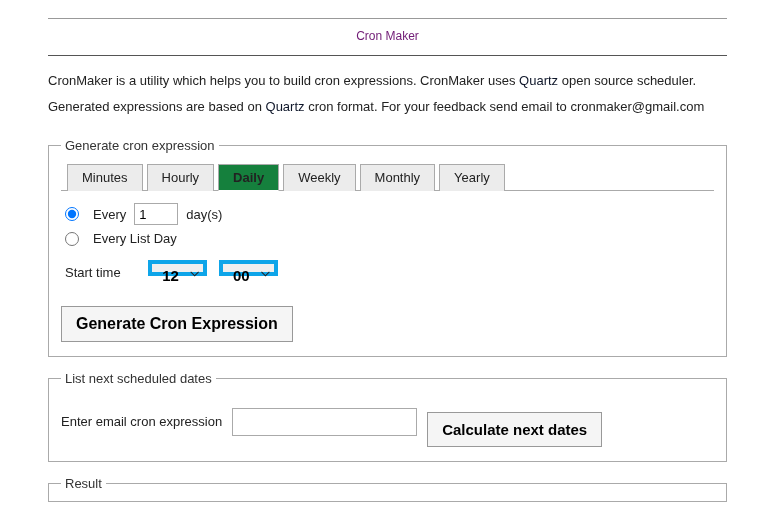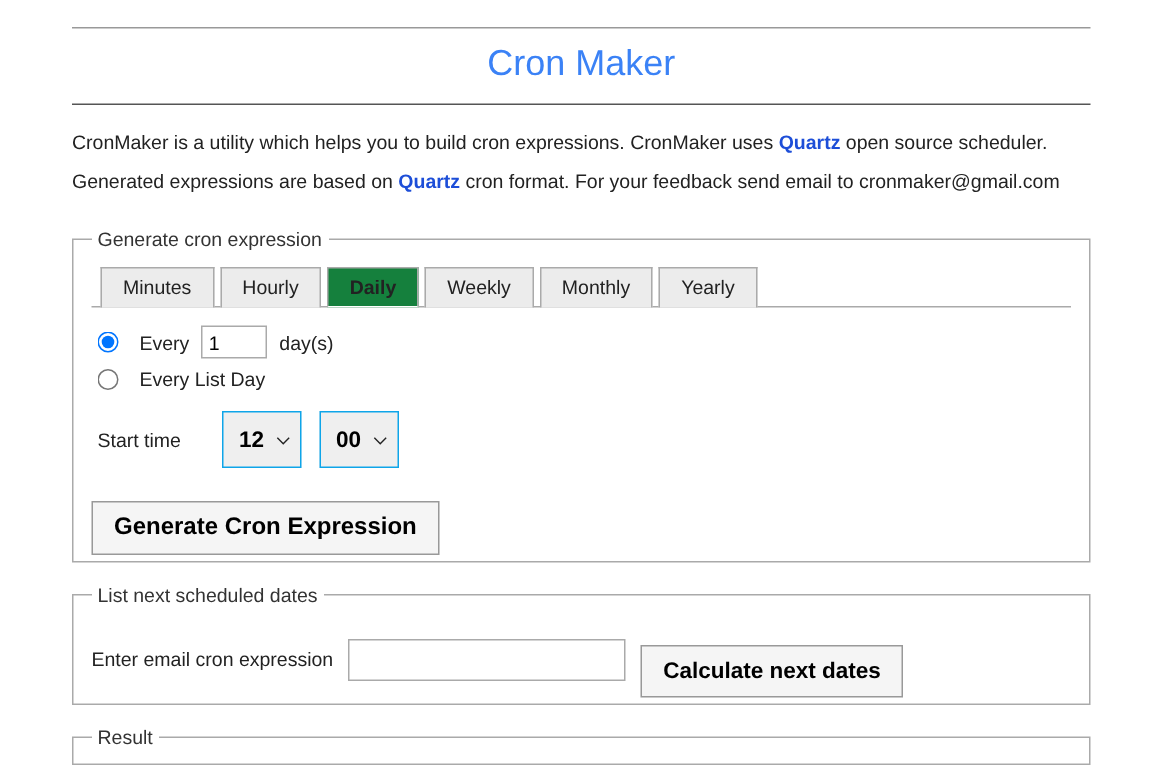--- a/index.html
+++ b/index.html
@@ -13,36 +13,36 @@
     width: 775px;
   }
   .wrap { padding: 10px 48px 10px 48px; }
   hr.topline {
     border: none;
     border-top: 1px solid #999;
     margin: 8px 0 10px 0;
   }
   .page-title {
     text-align: center;
-    color: #3b82f6;
+    color: #701a75;
     font-family: "Trebuchet MS", Arial, sans-serif;
-    font-size: 24px;
+    font-size: 12px;
     margin: 10px 0 12px 0;
   }
   hr.underline {
     border: none;
     border-top: 1px solid #555;
     margin: 6px 0 12px 0;
   }
   .intro { line-height: 2.0; font-size: 13px; margin-bottom: 18px; }
-  .intro .link { color: #1d4ed8; font-weight: bold; text-decoration: none; cursor: pointer; }
+  .intro .link { color: #0f172a; font-weight: normal; text-decoration: none; cursor: pointer; }
   .email { font-family: "Trebuchet MS", Arial, sans-serif; }
   fieldset {
     border: 1px solid #aaa;
-    padding: 10px 12px 4px 12px;
+    padding: 10px 12px 14px 12px;
     margin: 0 0 14px 0;
   }
   fieldset legend {
     font-size: 13px;
     padding: 0 4px;
     color: #333;
   }
   .tabs {
     display: flex;
     border-bottom: 1px solid #aaa;
@@ -78,22 +78,22 @@
   }
   .numbox {
     width: 44px;
     height: 22px;
     border: 1px solid #aaa;
     padding: 2px 4px;
     font-size: 13px;
   }
   .start-row { margin-top: 14px; gap: 12px; }
   .sel {
-    height: 38px;
-    border: 1px solid #0ea5e9;
+    height: 16px;
+    border: 4px solid #0ea5e9;
     background: #efefef;
     font-size: 15px;
     font-weight: bold;
     padding: 3px 24px 3px 10px;
     appearance: none;
     position: relative;
     cursor: pointer;
   }
   .sel-wrap {
     position: relative;

